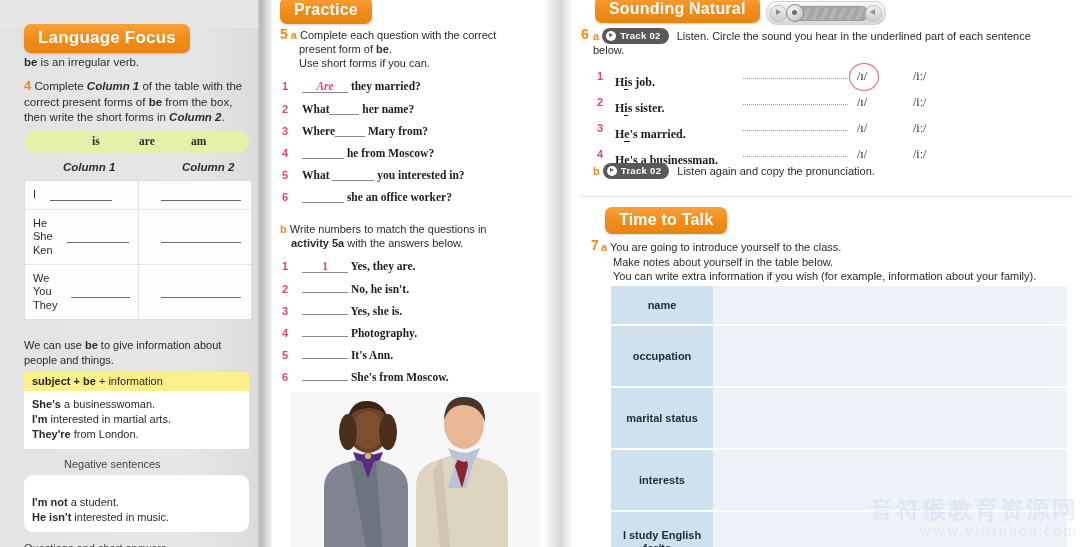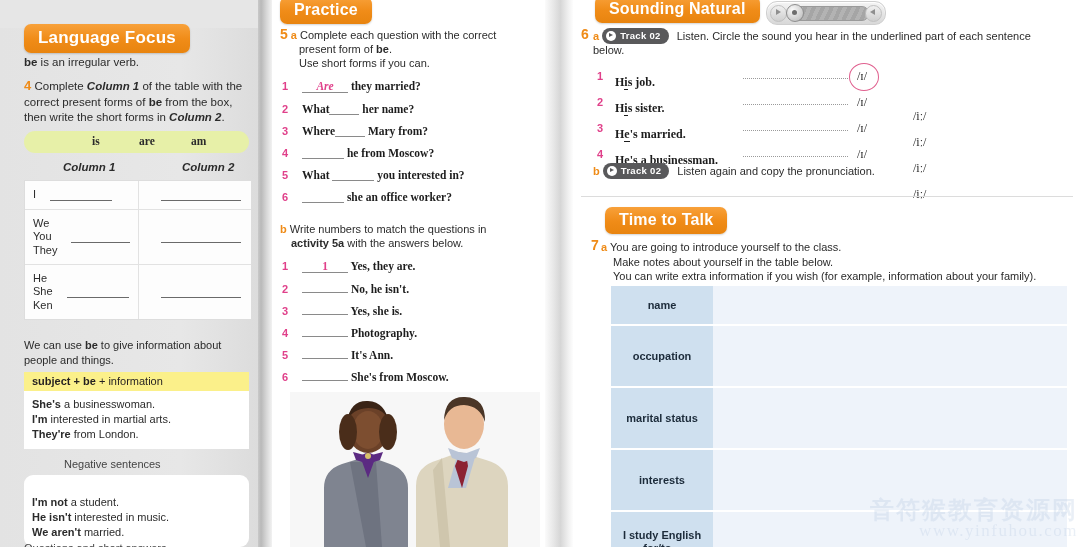--- a/index.html
+++ b/index.html
@@ -129,21 +129,21 @@
   .trackpill:after{content:"";position:absolute;left:7px;top:5.2px;width:0;height:0;
     border-left:4px solid #59595b;border-top:2.6px solid transparent;border-bottom:2.6px solid transparent;}
   .snlist{margin:0;padding:0;list-style:none;position:relative;}
   .snlist li{position:relative;height:26px;padding-left:22px;}
   .snlist li .n{position:absolute;left:4px;top:4px;color:#e0408a;font-weight:bold;font-size:11px;}
   .sn-sent{position:absolute;left:22px;top:9px;font-size:12px;font-weight:bold;
     font-family:"Liberation Serif",serif;color:#1d1d1d;}
   .sn-sent u{text-decoration:none;border-bottom:1px solid #1d1d1d;}
   .dots{position:absolute;left:150px;top:12px;width:105px;border-bottom:1.4px dotted #9a9a9a;}
   .ipa1{position:absolute;left:264px;top:3px;font-size:12px;font-family:"Liberation Serif",serif;color:#1d1d1d;}
-  .ipa2{position:absolute;left:320px;top:3px;font-size:12px;font-family:"Liberation Serif",serif;color:#1d1d1d;margin-top:40px;}
+  .ipa2{position:absolute;left:320px;top:3px;font-size:12px;font-family:"Liberation Serif",serif;color:#1d1d1d;}
   .circlemark{position:absolute;left:256px;top:-3px;width:28px;height:26px;border:1.6px solid #e0608f;
     border-radius:50%;}
   .ex6b{position:absolute;left:20px;top:163px;width:470px;font-size:11px;color:#2b2b2b;}
   .hr-right{position:absolute;left:8px;top:196px;width:492px;height:1px;background:#dcdcdc;}
 
   .tt-tab-wrap{position:absolute;left:32px;top:207px;}
   .ex7{position:absolute;left:28px;top:240px;width:460px;font-size:11px;line-height:14.5px;color:#2b2b2b;}
   .ttable{position:absolute;left:38px;top:284px;width:456px;border-collapse:separate;border-spacing:0 2px;}
   .ttable tr td{padding:0;}
   .ttable .lab{width:102px;background:#cfe0ef;text-align:center;font-size:11px;font-weight:bold;
@@ -196,30 +196,30 @@
         <div class="c rowbody">
           <span>I</span>
             <span class="blank bl-a"></span>
         </div>
         <div class="c rowbody">
           <span class="blank bl-b"></span>
         </div>
       </div>
       <div class="row">
         <div class="c rowbody" style="height:54px">
-          <span>We<br>You<br>They</span>
+          <span>He<br>She<br>Ken</span>
             <span class="blank bl-a"></span>
         </div>
         <div class="c rowbody" style="height:54px">
           <span class="blank bl-b"></span>
         </div>
       </div>
       <div class="row">
         <div class="c rowbody" style="height:54px">
-          <span>He<br>She<br>Ken</span>
+          <span>We<br>You<br>They</span>
             <span class="blank bl-a"></span>
         </div>
         <div class="c rowbody" style="height:54px">
           <span class="blank bl-b"></span>
         </div>
       </div>
     </div>
 
     <div class="note n1">
       We can use <b>be</b> to give information about people and things.
@@ -233,21 +233,20 @@
       <div class="exline"><b>She's</b> a businesswoman.</div>
       <div class="exline"><b>I'm</b> interested in martial arts.</div>
       <div class="exline"><b>They're</b> from London.</div>
     </div>
 
     <div class="subhead sh-neg">Negative sentences</div>
 
     <div class="whitebox wb-ex2">
       <div class="exline"><b>I'm not</b> a student.</div>
       <div class="exline"><b>He isn't</b> interested in music.</div>
-      <div class="exline"><b>We aren't</b> married.</div>
     </div>
 
     <div class="subhead sh-qs">Questions and short answers</div>
 
     <div class="whitebox wb-ex3">
       <div class="exline">A: What's your name?*</div>
     </div>
   </div>
 
   <div class="fold-a"></div>

